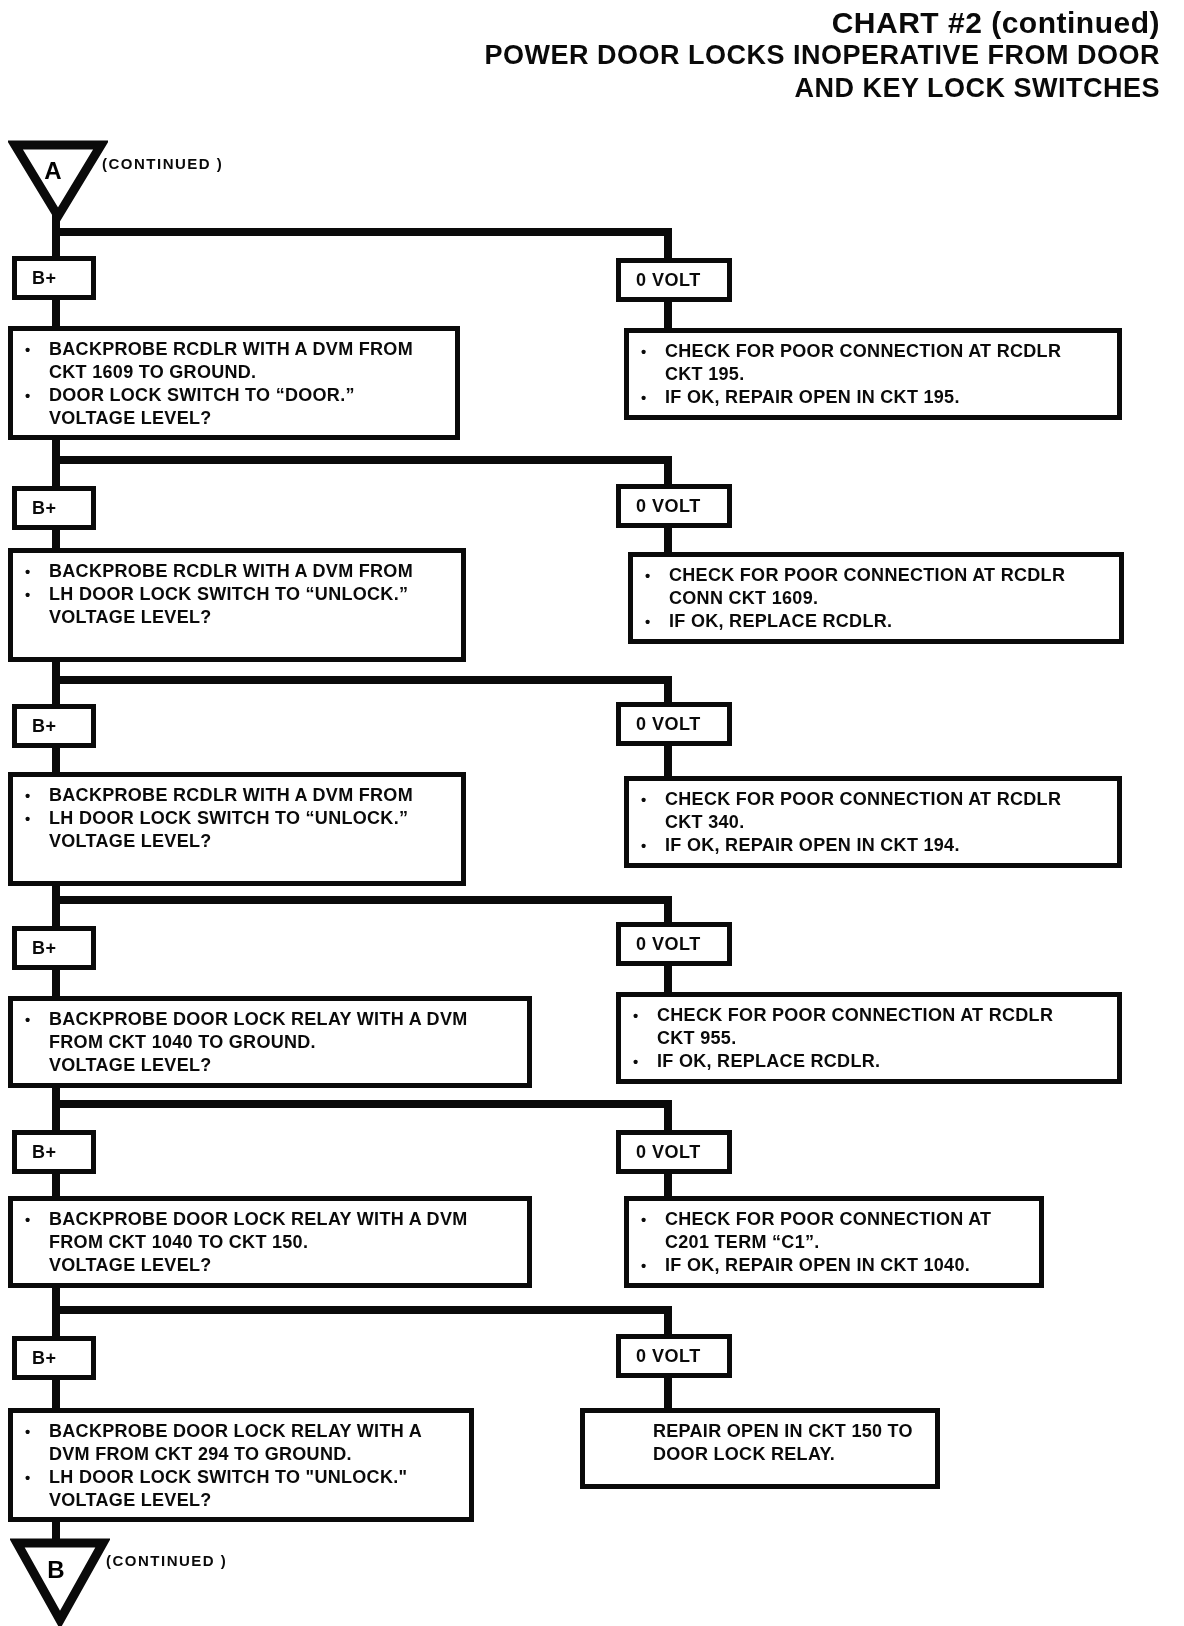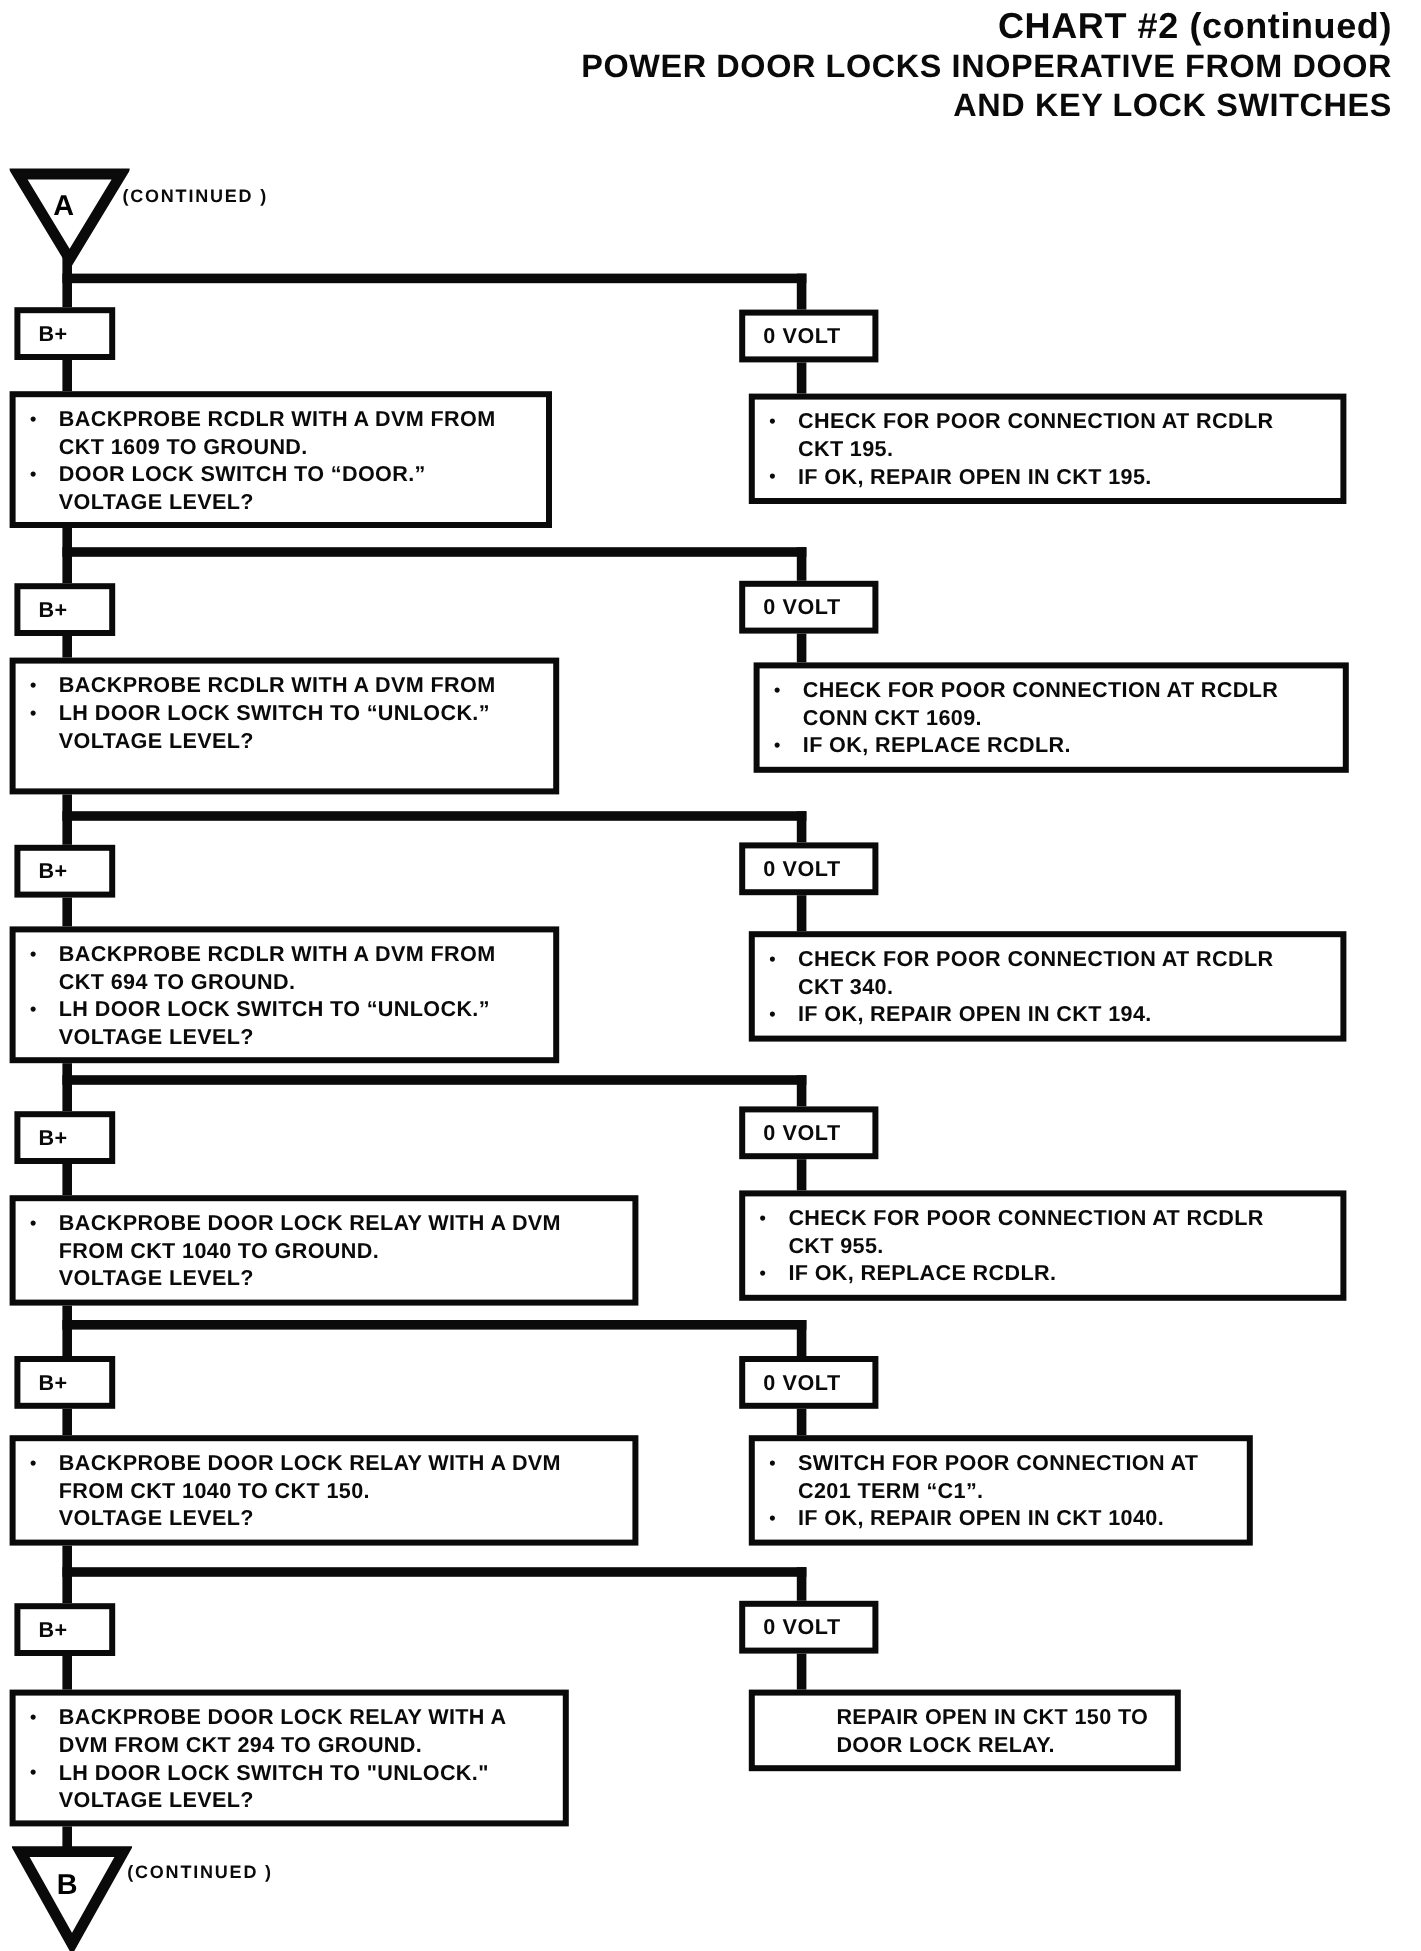--- a/index.html
+++ b/index.html
@@ -136,24 +136,20 @@
 </div>
 <div class="nodebox labelbox" style="left:616px; top:702px; width:116px; height:44px;">
   <span>0 VOLT</span>
 </div>
 <div class="nodebox textbox" style="left:8px; top:772px; width:458px; height:114px;">
     <div class="tline">
       <span class="bullet">•</span>
       <span class="ltext">BACKPROBE RCDLR WITH A DVM FROM</span>
     </div>
     <div class="tline">
-      <span class="bullet"></span>
-      <span class="ltext">CKT 694 TO GROUND.</span>
-    </div>
-    <div class="tline">
       <span class="bullet">•</span>
       <span class="ltext">LH DOOR LOCK SWITCH TO “UNLOCK.”</span>
     </div>
     <div class="tline">
       <span class="bullet"></span>
       <span class="ltext">VOLTAGE LEVEL?</span>
     </div>
   </div>
 <div class="nodebox textbox" style="left:624px; top:776px; width:498px; height:92px;">
     <div class="tline">
@@ -221,21 +217,21 @@
       <span class="ltext">FROM CKT 1040 TO CKT 150.</span>
     </div>
     <div class="tline">
       <span class="bullet"></span>
       <span class="ltext">VOLTAGE LEVEL?</span>
     </div>
   </div>
 <div class="nodebox textbox" style="left:624px; top:1196px; width:420px; height:92px;">
     <div class="tline">
       <span class="bullet">•</span>
-      <span class="ltext">SWITCH FOR POOR CONNECTION AT</span>
+      <span class="ltext">CHECK FOR POOR CONNECTION AT</span>
     </div>
     <div class="tline">
       <span class="bullet"></span>
       <span class="ltext">C201 TERM “C1”.</span>
     </div>
     <div class="tline">
       <span class="bullet">•</span>
       <span class="ltext">IF OK, REPAIR OPEN IN CKT 1040.</span>
     </div>
   </div>
@@ -257,21 +253,21 @@
     </div>
     <div class="tline">
       <span class="bullet">•</span>
       <span class="ltext">LH DOOR LOCK SWITCH TO "UNLOCK."</span>
     </div>
     <div class="tline">
       <span class="bullet"></span>
       <span class="ltext">VOLTAGE LEVEL?</span>
     </div>
   </div>
-<div class="nodebox textbox" style="left:624px; top:1408px; width:360px; height:68px;padding-left:44px;">
+<div class="nodebox textbox" style="left:580px; top:1408px; width:360px; height:81px;padding-left:44px;">
     <div class="tline">
       <span class="bullet"></span>
       <span class="ltext">REPAIR OPEN IN CKT 150 TO</span>
     </div>
     <div class="tline">
       <span class="bullet"></span>
       <span class="ltext">DOOR LOCK RELAY.</span>
     </div>
   </div>
 

